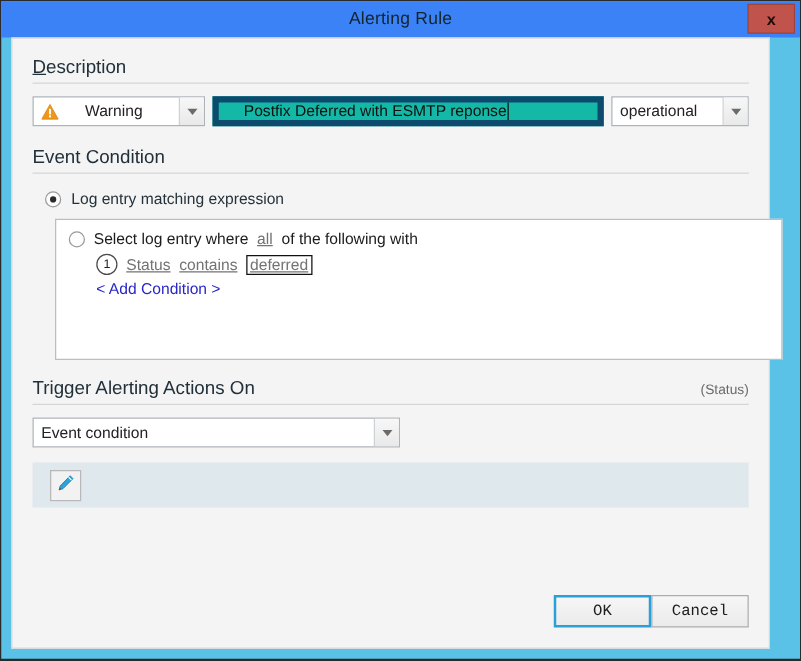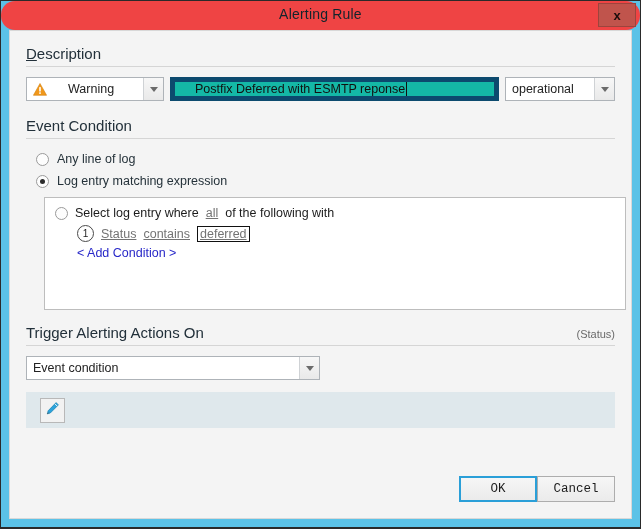--- a/index.html
+++ b/index.html
@@ -29,22 +29,21 @@
     border-bottom-width: 2px;
     display: flex;
     flex-direction: column;
   }
 
   
   #titlebar {
     height: 29px;
     flex: 0 0 29px;
     position: relative;
-    background: #ef4444;
-    border-radius: 14px;
+    background: #3b82f6;
   }
   #title-text {
     position: absolute;
     left: 0; right: 0; top: 5px;
     text-align: center;
     font-size: 14px;
     color: #12242c;
     letter-spacing: .2px;
   }
   #close-button {
@@ -61,21 +60,21 @@
     display: flex;
     align-items: center;
     justify-content: center;
     cursor: pointer;
     box-sizing: border-box;
   }
 
   
   #dialog-body {
     flex: 1 1 auto;
-    margin: 0 8px 8px 8px;
+    margin: 0 24px 8px 8px;
     background: #f4f4f4;
     border: 1px solid #d8d8d8;
     position: relative;
     display: flex;
     flex-direction: column;
     box-sizing: border-box;
   }
   #content {
     flex: 1 1 auto;
     padding: 14px 16px 0 16px;
@@ -386,24 +385,20 @@
             </div>
         </div>
 
       </div>
 
       <div class="section-head" style="margin-top:16px">
         <div class="section-title">Event Condition</div>
       </div>
       <div class="rule"></div>
 
-      <div class="radio-row">
-        <span class="radio"></span>
-        <span class="radio-label">Any line of log</span>
-      </div>
 
       <div class="radio-row">
         <span class="radio checked"></span>
         <span class="radio-label">Log entry matching expression</span>
       </div>
 
       <div id="expression-box">
 
         <div id="select-row">
           <span class="radio"></span>

